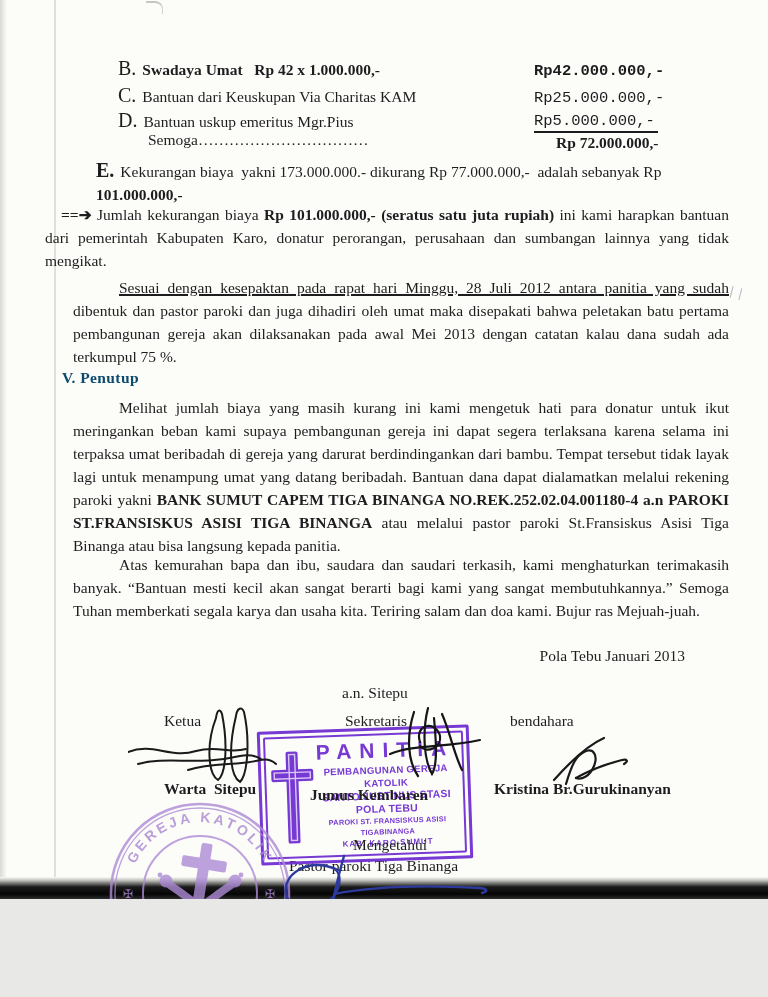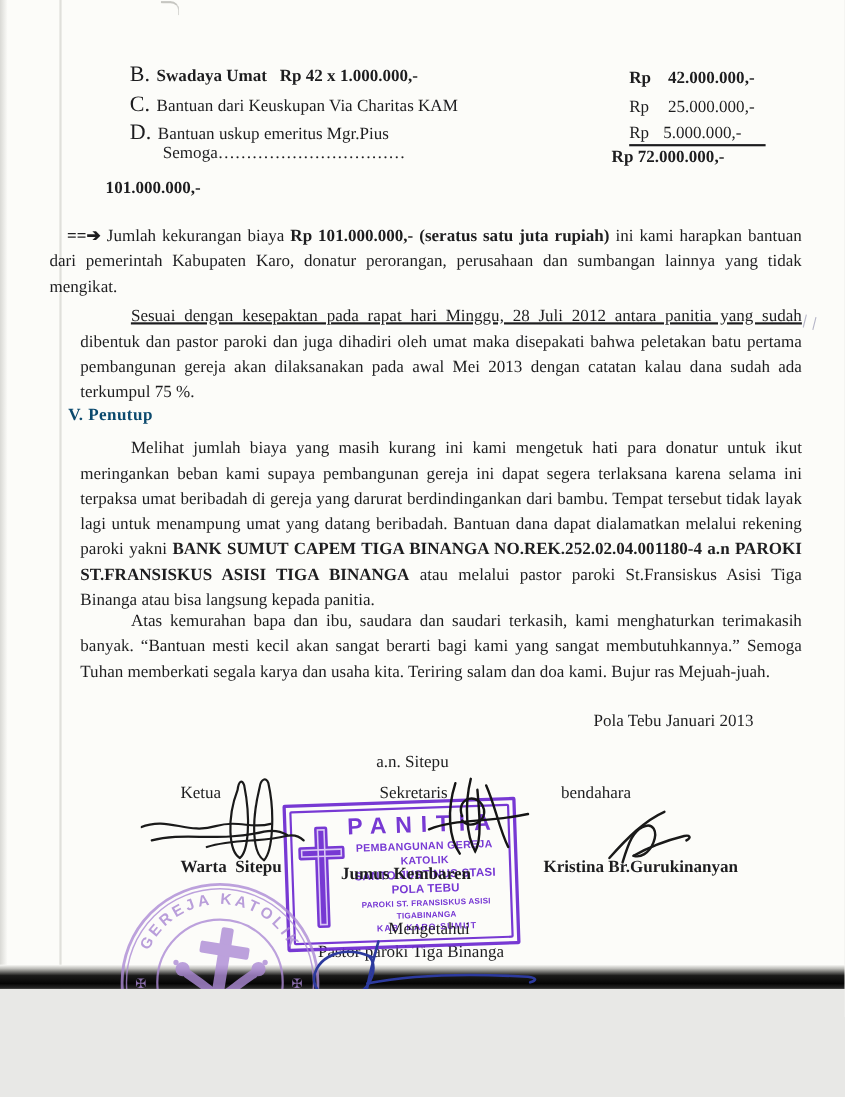--- a/index.html
+++ b/index.html
@@ -22,21 +22,21 @@
   .top-mark { left:146px; top:1px; width:16px; height:11px;
      border-top:2px solid #b9b9b4; border-right:1px solid #c6c6c2; border-radius:0 8px 0 0; opacity:.8; }
   .margin-mark { left:731px; top:287px; width:8px; height:12px;
      border-left:1.5px solid rgba(95,95,140,.45); border-right:1.5px solid rgba(95,95,140,.45);
      transform:rotate(14deg); }
   .bottom-band { left:0; bottom:0; width:768px; height:22px;
      background:linear-gradient(to bottom,#fbfbf8 0%,#bdbdb9 16%,#1a1a1a 45%,#050505 78%,#2e2e2e 100%); }
 
   
   .f-letter { font-size:20px; margin-right:6px; }
-  .f-amt { left:572px; width:114px; display:flex; justify-content:space-between; }
+  .f-amt { left:534px; width:114px; display:flex; justify-content:space-between;font-family:Liberation Mono, monospace; }
   .f-amt-d { border-bottom:2px solid #1c1c1e; padding-bottom:1px; width:124px; }
 
   
   .e-letter { font-size:20px; font-weight:bold; margin-right:6px; }
 
   .penutup { color:#0c4a6e; letter-spacing:.4px; }
 
   
   .name { font-weight:bold; }
 
@@ -92,20 +92,23 @@
   </div>
   <div class="abs f-amt f-amt-d" style="top:112px;">
     <span>Rp</span>
       <span style="margin-right:22px;">5.000.000,-</span>
   </div>
 
   <div class="abs" style="left:148px; top:131px;">Semoga……………………………</div>
   <div class="abs b" style="left:556px; top:134px;">Rp 72.000.000,-</div>
 
   <div class="abs" style="left:96px; top:159px; width:636px; line-height:23px;">
+    <div>
+      <span class="e-letter">E.</span><span class="pre">Kekurangan biaya  yakni 173.000.000.- dikurang Rp 77.000.000,-  adalah sebanyak Rp</span>
+    </div>
     <div class="b" style="">101.000.000,-</div>
   </div>
 
   <div class="abs para" style="left:45px; top:203px; width:684px; text-indent:16px;">
     <span class="b">==➔</span><span> Jumlah kekurangan biaya </span><span class="b">Rp 101.000.000,-  (seratus satu juta rupiah)</span><span> ini kami harapkan bantuan dari pemerintah Kabupaten Karo, donatur perorangan, perusahaan dan sumbangan lainnya yang tidak mengikat.</span>
   </div>
 
   <div class="abs para indent" style="left:73px; top:276px; width:656px;">
     <span style="text-decoration:underline; text-decoration-thickness:1.5px;">Sesuai dengan kesepaktan  pada rapat hari Minggu, 28 Juli 2012  antara panitia  yang sudah</span><span> dibentuk dan pastor paroki dan juga dihadiri oleh umat maka disepakati bahwa peletakan batu pertama pembangunan gereja akan dilaksanakan pada awal Mei 2013 dengan catatan kalau dana sudah ada terkumpul 75 %.</span>
   </div>

